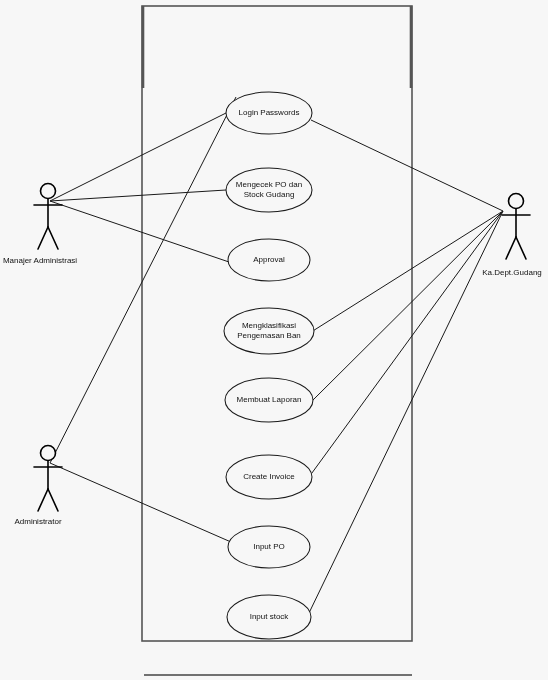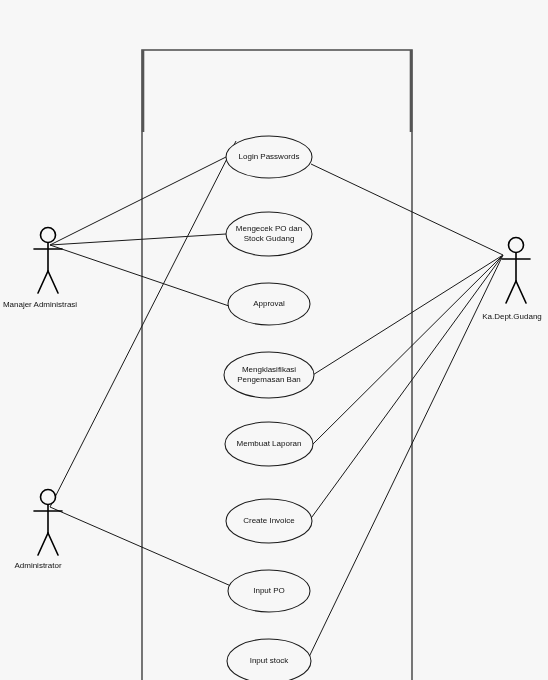--- a/index.html
+++ b/index.html
@@ -13,21 +13,20 @@
     height: 680px;
     position: relative;
     overflow: hidden;
     font-family: "Liberation Sans", sans-serif;
   }
   #diagram-root {
     position: absolute;
     left: 0; top: 0;
     width: 548px;
     height: 492px;
-    margin-top: 44px;
   }
   svg#uml-canvas {
     position: absolute;
     left: 0; top: 0;
     width: 548px;
     height: 680px;
     display: block;
   }
   .uc-label {
     font-family: "Liberation Sans", sans-serif;

